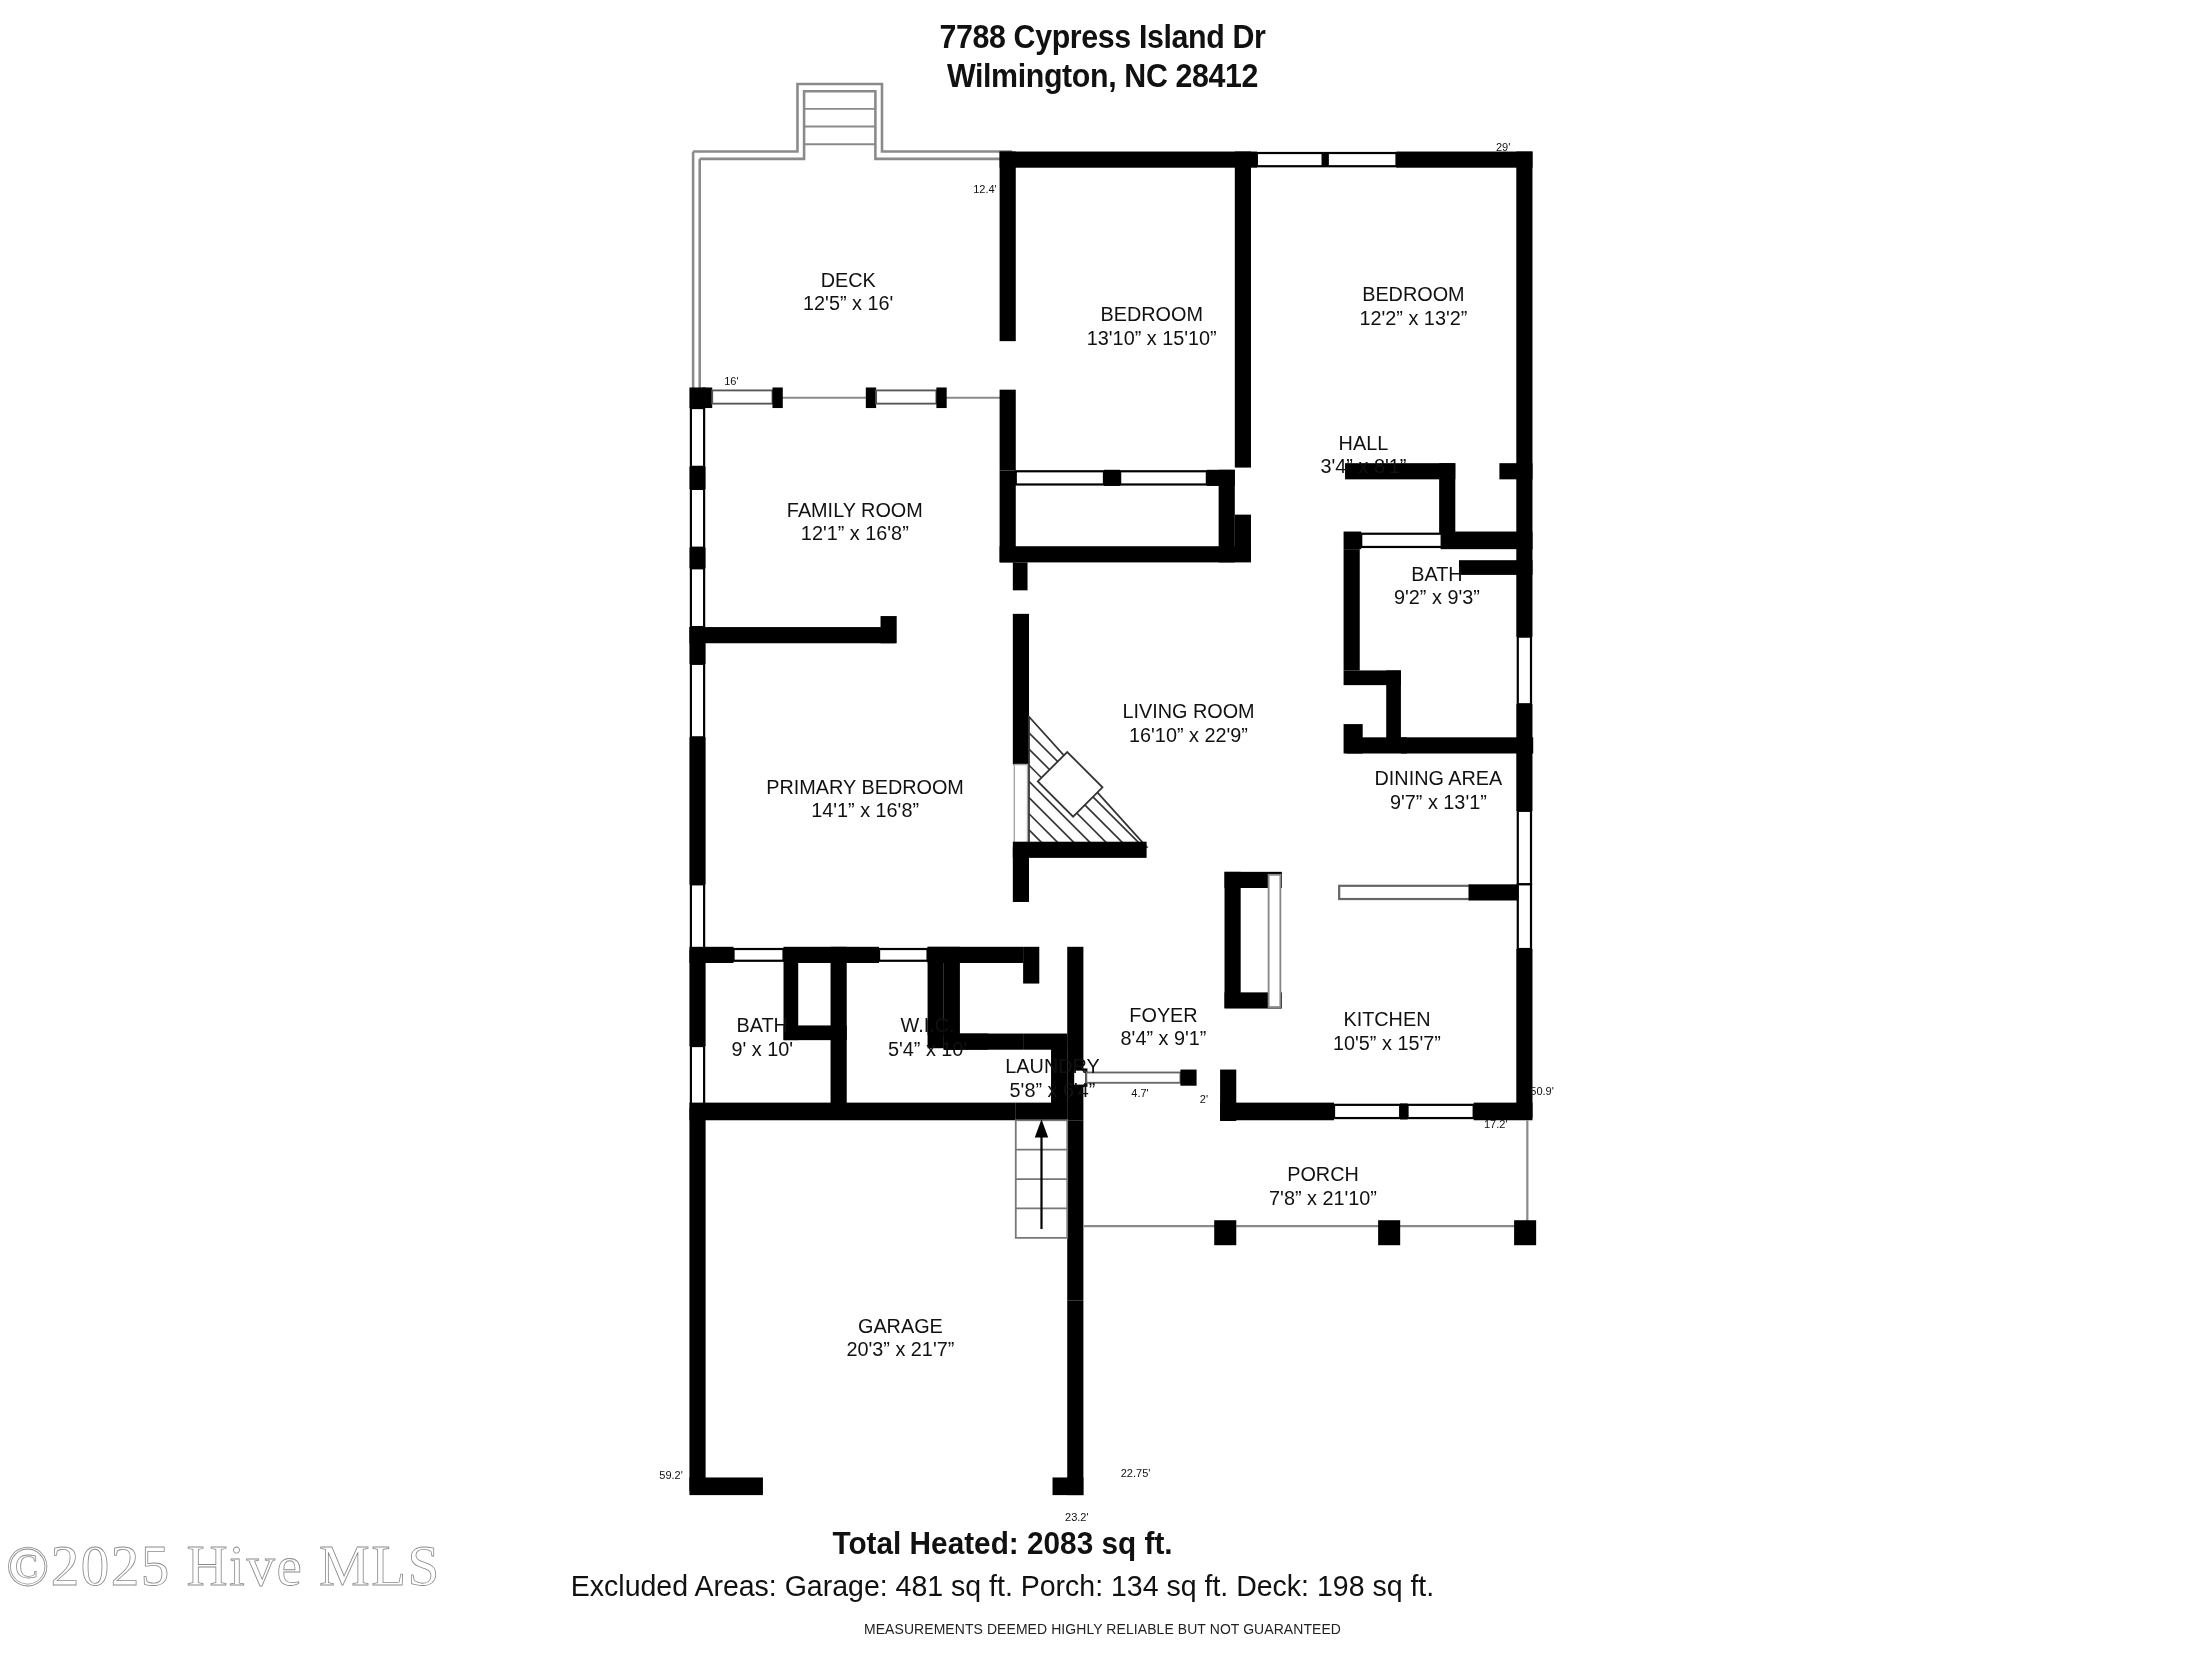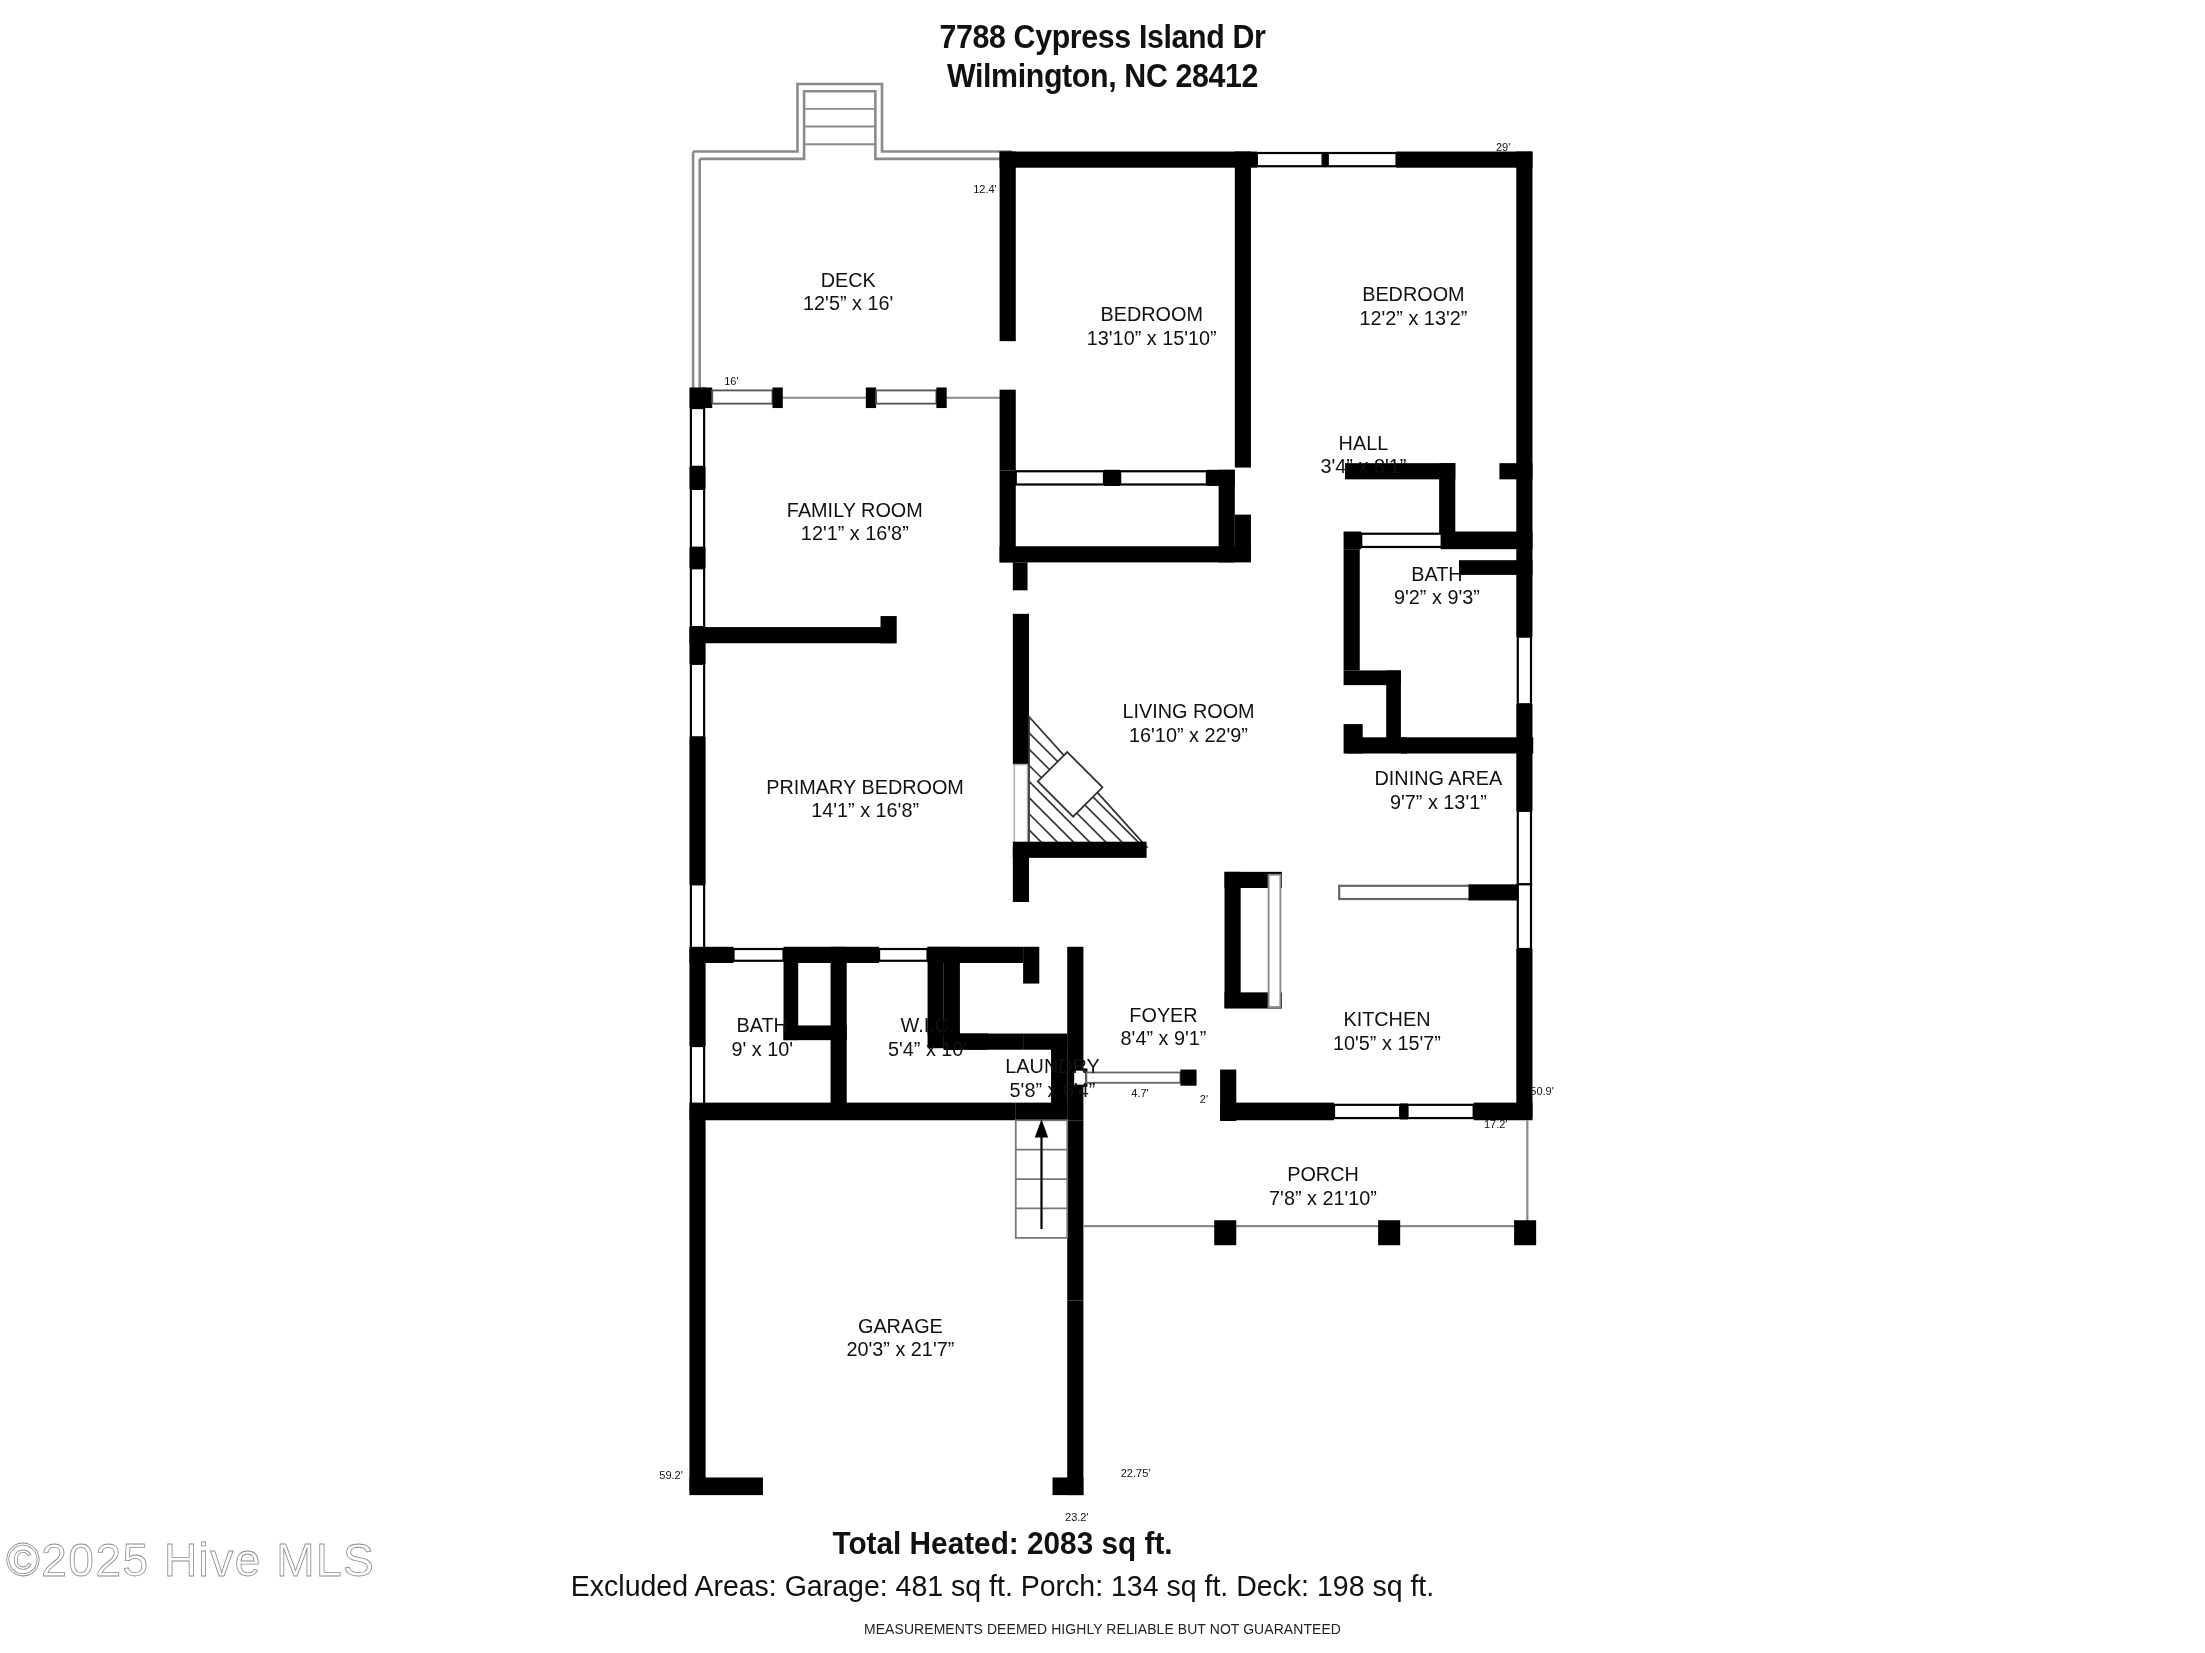--- a/index.html
+++ b/index.html
@@ -69,28 +69,28 @@
     font-size: 14.7px;
     letter-spacing: 0.1px;
     color: #222222;
     transform: scaleX(0.95);
     z-index: 5;
   }
   .watermark {
     position: absolute;
     left: 5.9px;
     top: 1533px;
-    font-size: 46px;
+    font-size: 57px;
     letter-spacing: 1.5px;
     color: transparent;
     -webkit-text-stroke: 0.8px #4a4a4a;
     opacity: 0.65;
     z-index: 6;
     white-space: nowrap;
-    font-family: Liberation Sans, sans-serif;
+    font-family: Liberation Serif, serif;
   }
   #plan-svg {
     position: absolute;
     left: 0;
     top: 0;
     width: 2205px;
     height: 1654px;
     z-index: 2;
   }
   .room-label { pointer-events: none; }

